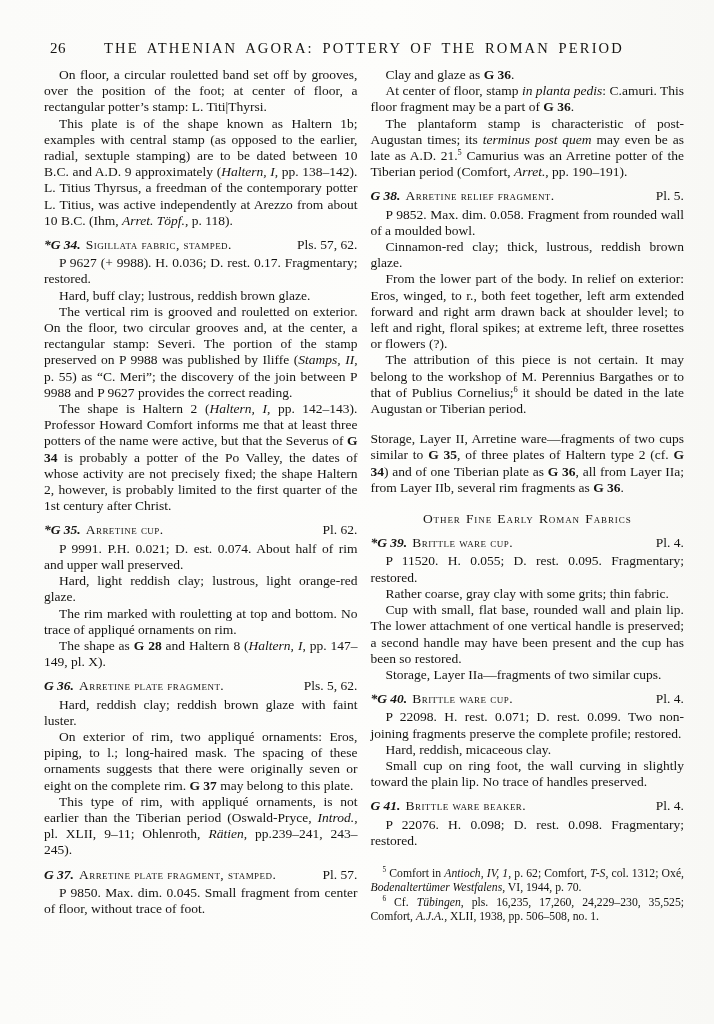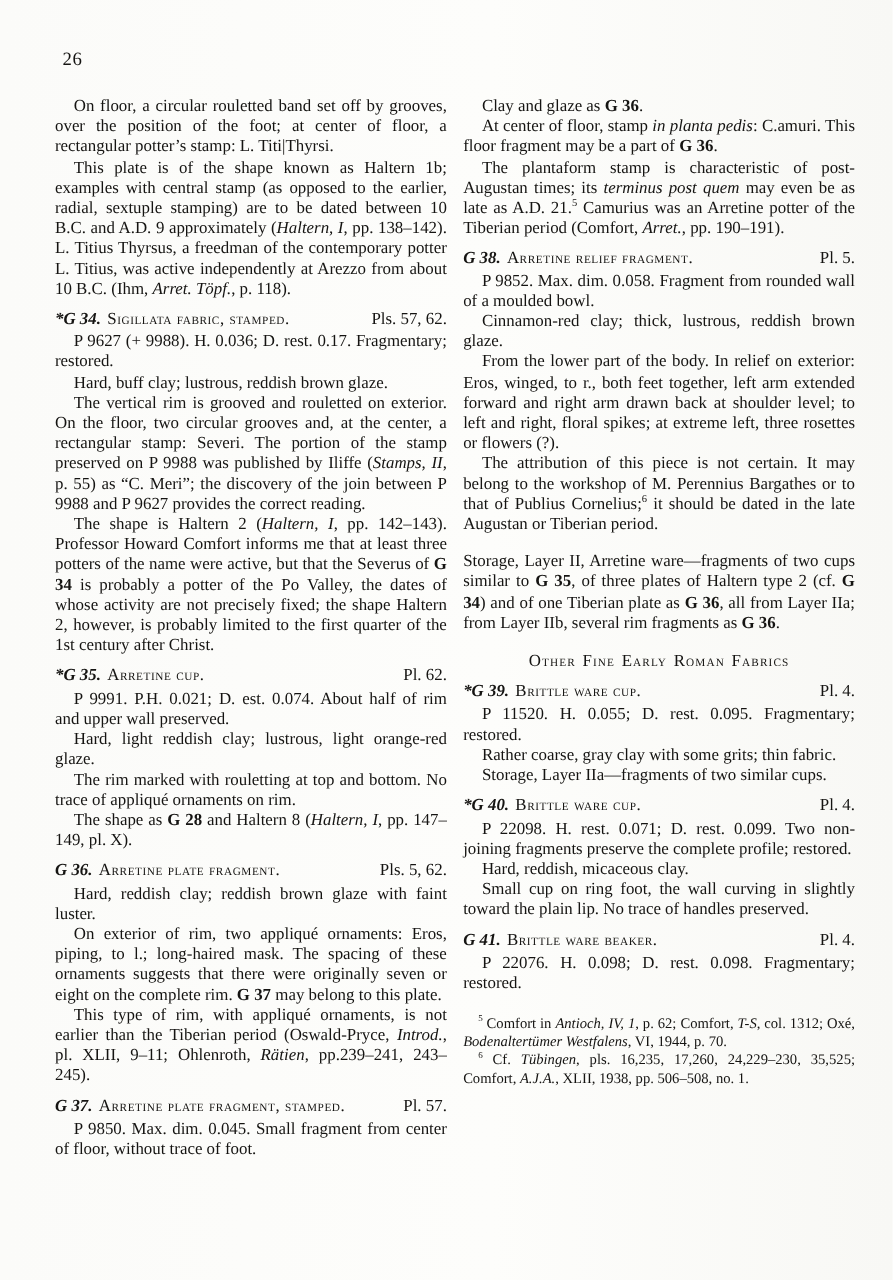--- a/index.html
+++ b/index.html
@@ -28,21 +28,21 @@
     letter-spacing: 0.5px;
   }
   .running-title {
     text-align: center;
     font-size: 14.6px;
     letter-spacing: 2.1px;
     word-spacing: 3px;
     white-space: nowrap;
   }
   .columns {
-    margin-top: 15px;
+    margin-top: 5px;
     display: grid;
     grid-template-columns: 1fr 1fr;
     column-gap: 13px;
     font-size: 13.5px;
     line-height: 16.2px;
     text-align: justify;
   }
   .column { min-width: 0; }
   p.para {
     margin: 0;
@@ -88,20 +88,21 @@
     vertical-align: super;
     line-height: 0;
   }
 </style>
 </head>
 <body>
 
 <div class="page">
   <div class="page-header">
     <span class="page-number">26</span>
+    <div class="running-title">THE ATHENIAN AGORA: POTTERY OF THE ROMAN PERIOD</div>
   </div>
   <div class="columns">
     <div class="column">
         <p class="para">On floor, a circular rouletted band set off by grooves, over the position of the foot; at center of floor, a rectangular potter’s stamp: L. Titi|Thyrsi.</p>
         <p class="para">This plate is of the shape known as Haltern 1b; examples with central stamp (as opposed to the earlier, radial, sextuple stamping) are to be dated between 10 B.C. and A.D. 9 approximately (<i>Haltern, I</i>, pp. 138–142). L. Titius Thyrsus, a freedman of the contemporary potter L. Titius, was active independently at Arezzo from about 10 B.C. (Ihm, <i>Arret. Töpf.</i>, p. 118).</p>
         <div class="entry">
           <span><span class="entry-label">*G 34.</span><span class="entry-title">Sigillata fabric, stamped.</span></span>
           <span class="entry-plate">Pls. 57, 62.</span>
         </div>
         <p class="para">P 9627 (+ 9988). H. 0.036; D. rest. 0.17. Fragmentary; restored.</p>
@@ -142,20 +143,21 @@
         <p class="para">From the lower part of the body. In relief on exterior: Eros, winged, to r., both feet together, left arm extended forward and right arm drawn back at shoulder level; to left and right, floral spikes; at extreme left, three rosettes or flowers (?).</p>
         <p class="para">The attribution of this piece is not certain. It may belong to the workshop of M. Perennius Bargathes or to that of Publius Cornelius;<sup>6</sup> it should be dated in the late Augustan or Tiberian period.</p>
         <p class="para flush spaced">Storage, Layer II, Arretine ware—fragments of two cups similar to <b>G 35</b>, of three plates of Haltern type 2 (cf. <b>G 34</b>) and of one Tiberian plate as <b>G 36</b>, all from Layer IIa; from Layer IIb, several rim fragments as <b>G 36</b>.</p>
         <div class="section-head">Other Fine Early Roman Fabrics</div>
         <div class="entry">
           <span><span class="entry-label">*G 39.</span><span class="entry-title">Brittle ware cup.</span></span>
           <span class="entry-plate">Pl. 4.</span>
         </div>
         <p class="para">P 11520. H. 0.055; D. rest. 0.095. Fragmentary; restored.</p>
         <p class="para">Rather coarse, gray clay with some grits; thin fabric.</p>
+        <p class="para">Cup with small, flat base, rounded wall and plain lip. The lower attachment of one vertical handle is preserved; a second handle may have been present and the cup has been so restored.</p>
         <p class="para">Storage, Layer IIa—fragments of two similar cups.</p>
         <div class="entry">
           <span><span class="entry-label">*G 40.</span><span class="entry-title">Brittle ware cup.</span></span>
           <span class="entry-plate">Pl. 4.</span>
         </div>
         <p class="para">P 22098. H. rest. 0.071; D. rest. 0.099. Two non-joining fragments preserve the complete profile; restored.</p>
         <p class="para">Hard, reddish, micaceous clay.</p>
         <p class="para">Small cup on ring foot, the wall curving in slightly toward the plain lip. No trace of handles preserved.</p>
         <div class="entry">
           <span><span class="entry-label">G 41.</span><span class="entry-title">Brittle ware beaker.</span></span>

